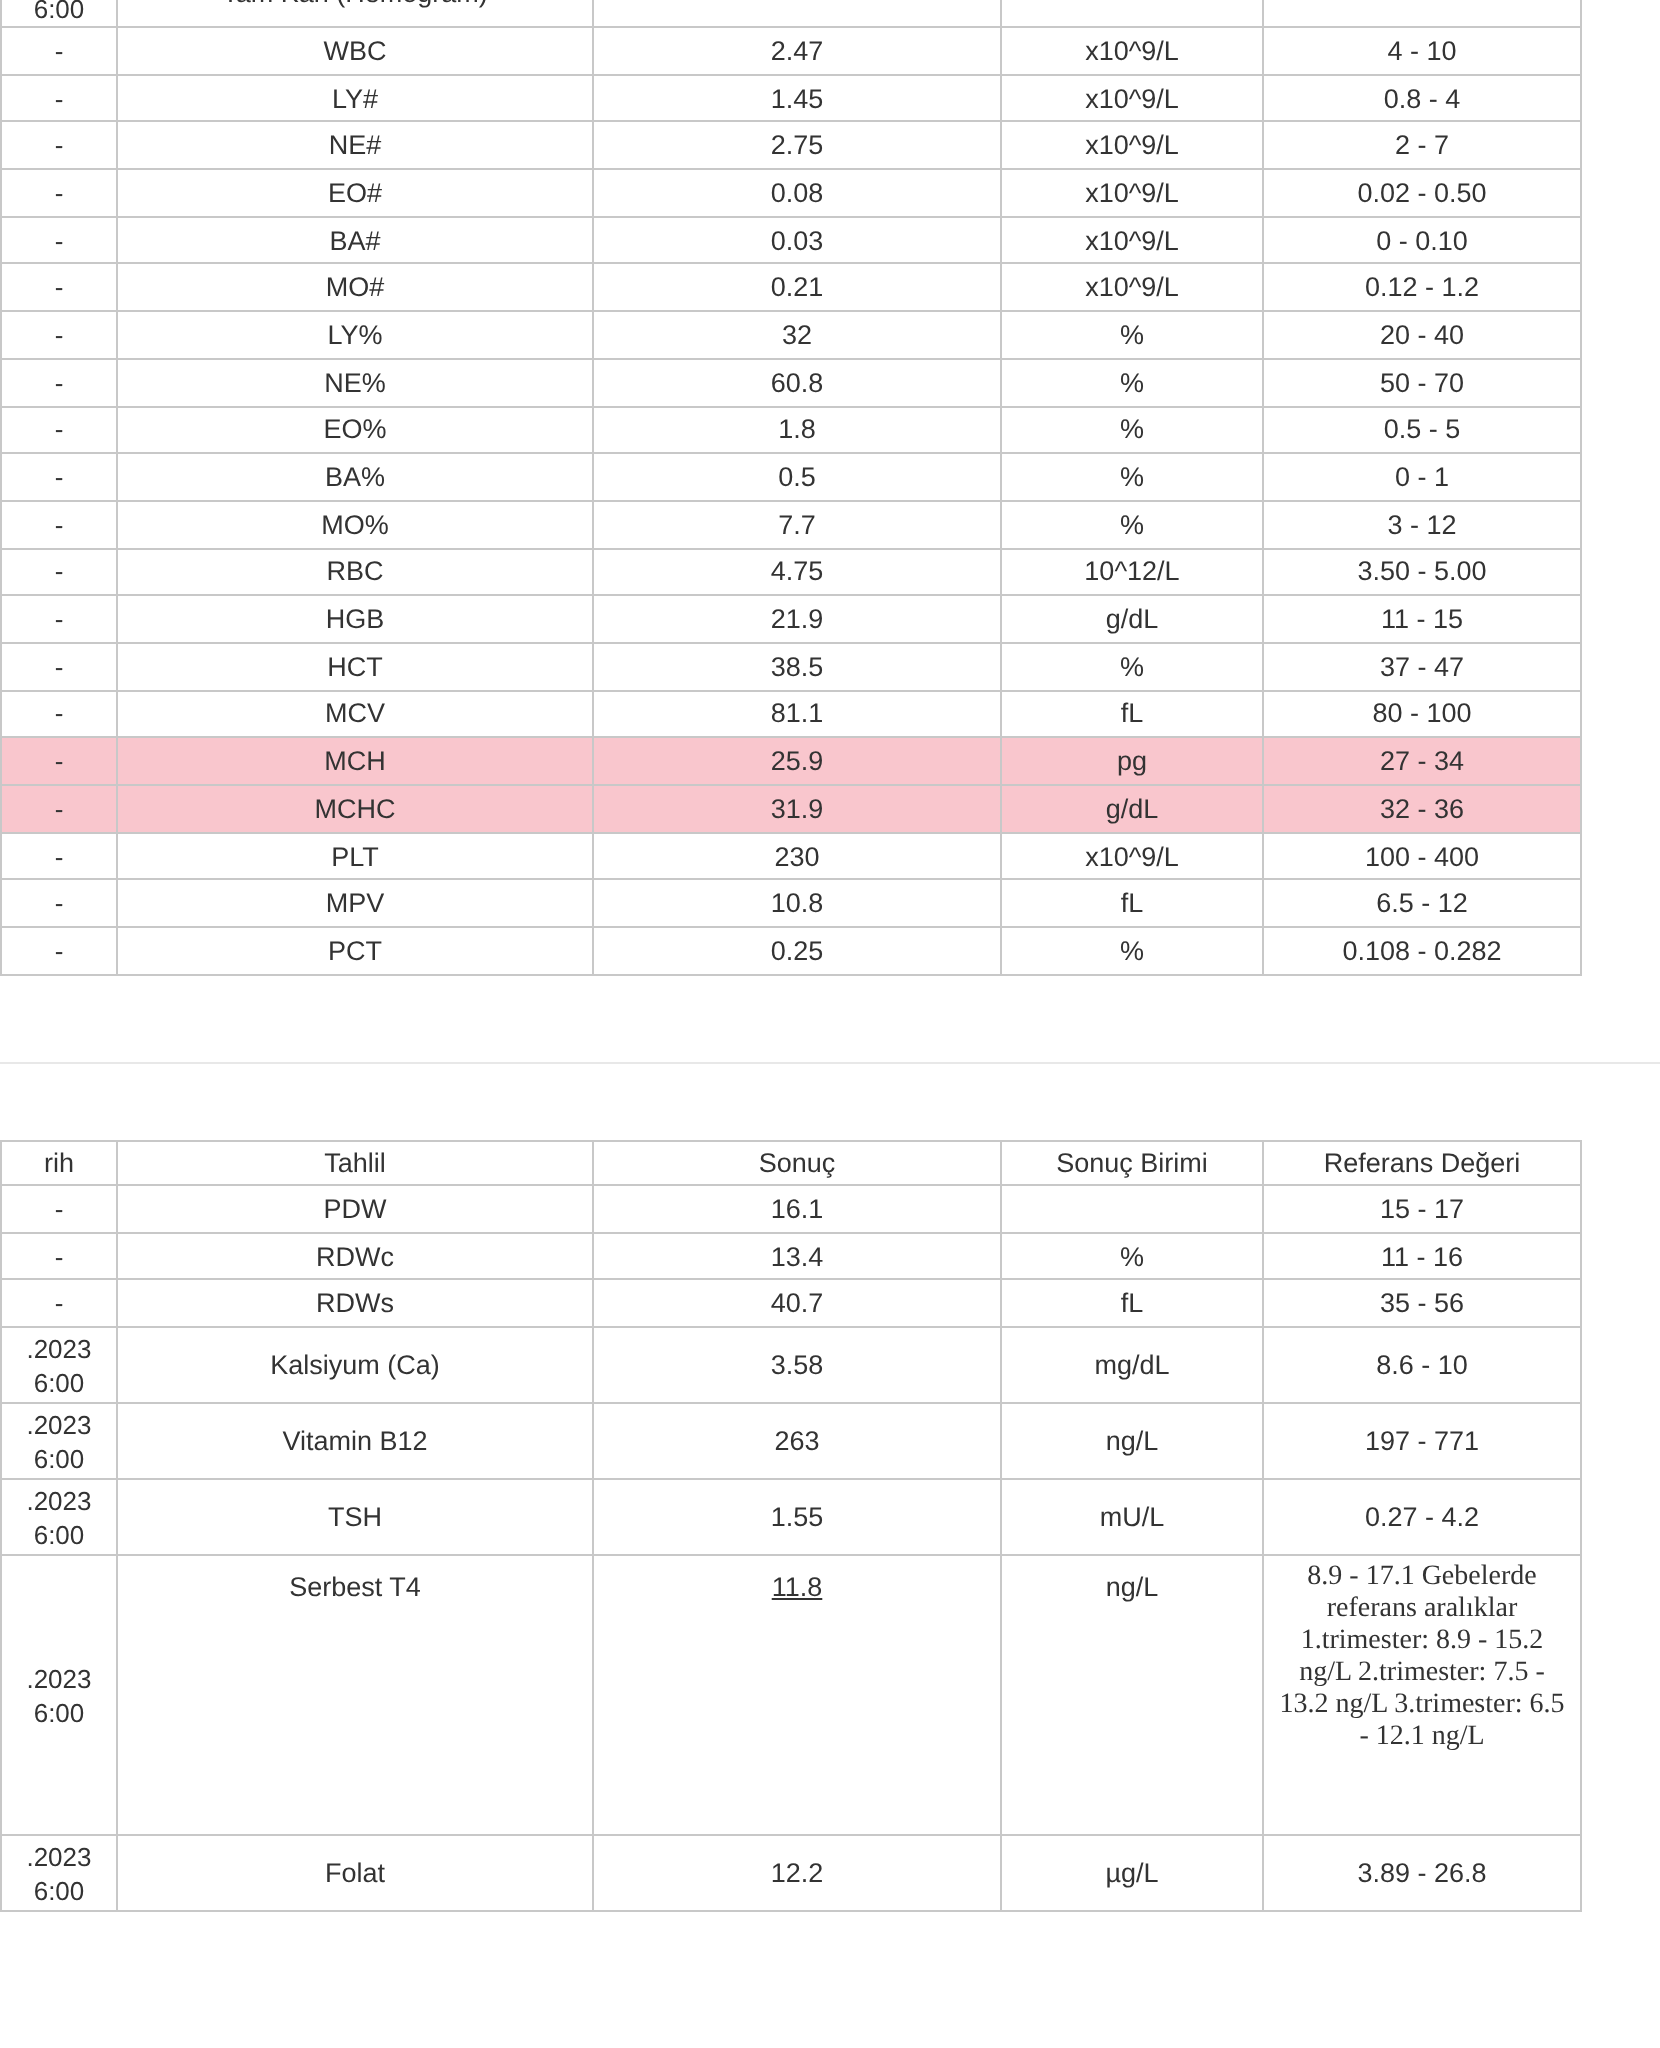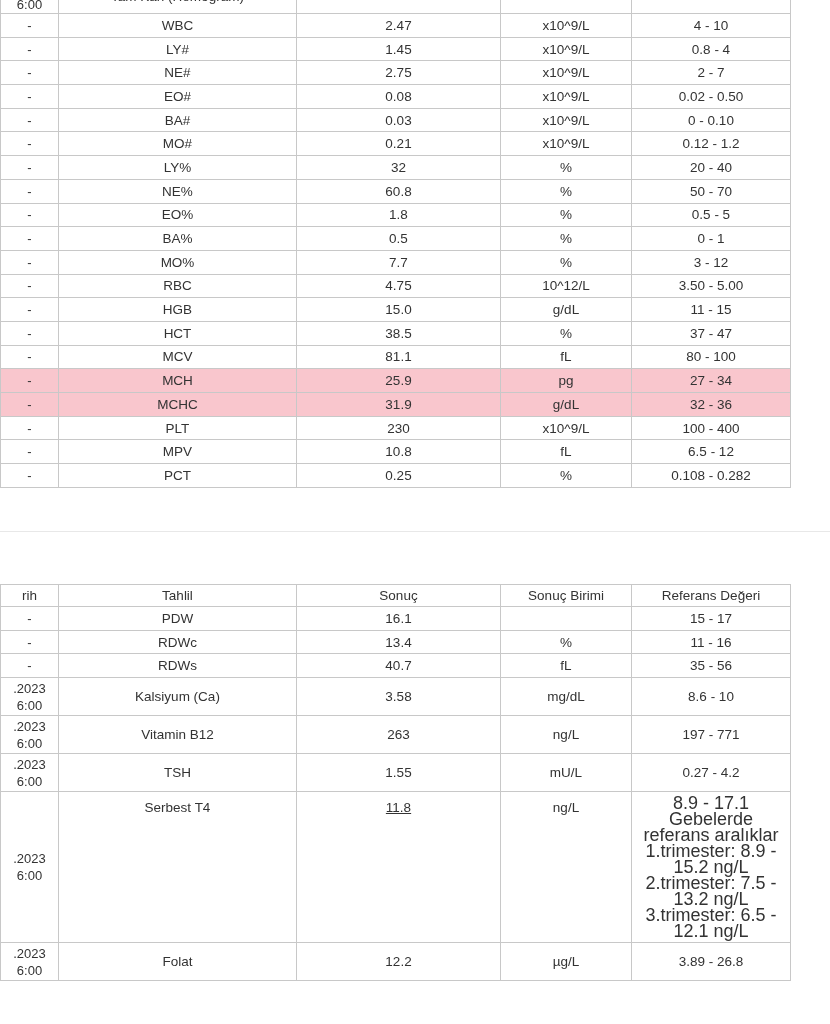--- a/index.html
+++ b/index.html
@@ -42,21 +42,21 @@
   col.c-unit   { width: 131px; }
   col.c-ref    { width: 159px; }
 
   .block-top {
     position: absolute;
     top: -22px;
     left: 0;
   }
   .block-bottom {
     position: absolute;
-    top: 584px;
+    top: 570px;
     left: 0;
   }
   td.date-cell {
     font-size: 13px;
     line-height: 17px;
     text-align: left;
     padding-left: 4px;
     color: #333333;
     white-space: pre-line;
   }
@@ -67,24 +67,25 @@
     background: #f9c6cd;
   }
   thead th {
     background: #d3d3d3;
     font-size: 13.5px;
     height: 21px;
     border: 1px solid #9a9a9a;
     color: #222222;
   }
   .ref-multiline {
-    font-size: 18px;
+    font-size: 14px;
     line-height: 16px;
     padding: 3px 4px;
     display: block;
+    font-family: Liberation Serif, serif;
   }
   .gap {
     position: absolute;
     left: 0;
     top: 490px;
     width: 830px;
     height: 80px;
     background: #ffffff;
   }
   .sep-line {
@@ -198,21 +199,21 @@
         <tr class="row-std">
             <td class="date-cell">-</td>
             <td>RBC</td>
             <td>4.75</td>
             <td>10^12/L</td>
             <td>3.50 - 5.00</td>
           </tr>
         <tr class="row-std">
             <td class="date-cell">-</td>
             <td>HGB</td>
-            <td>15.0</td>
+            <td>21.9</td>
             <td>g/dL</td>
             <td>11 - 15</td>
           </tr>
         <tr class="row-std">
             <td class="date-cell">-</td>
             <td>HCT</td>
             <td>38.5</td>
             <td>%</td>
             <td>37 - 47</td>
           </tr>

